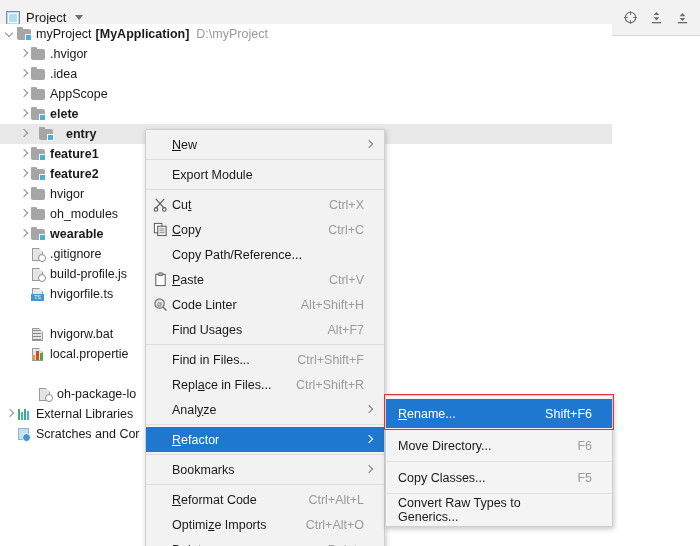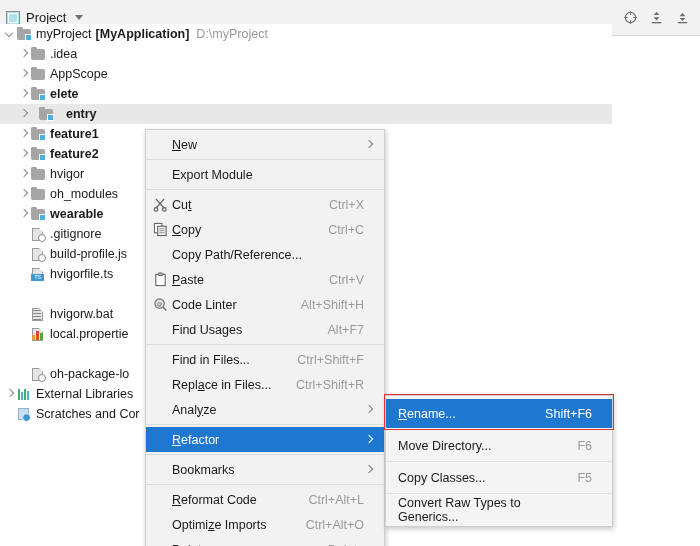--- a/index.html
+++ b/index.html
@@ -357,20 +357,27 @@
       </span>
       <span class="lbl">myProject</span>
       <span class="lbl bold" style="margin-left: 4px;">[MyApplication]</span>
       <span class="path">D:\myProject</span>
     </div>
     <div class="row" style="padding-left: 18px;">
       <span class="arrow has"></span>
       <span class="ico">
         <span class="folder"></span>
       </span>
+      <span class="lbl">.hvigor</span>
+    </div>
+    <div class="row" style="padding-left: 18px;">
+      <span class="arrow has"></span>
+      <span class="ico">
+        <span class="folder"></span>
+      </span>
       <span class="lbl">.idea</span>
     </div>
     <div class="row" style="padding-left: 18px;">
       <span class="arrow has"></span>
       <span class="ico">
         <span class="folder"></span>
       </span>
       <span class="lbl">AppScope</span>
     </div>
     <div class="row" style="padding-left: 18px;">
@@ -474,21 +481,21 @@
       <span class="lbl">local.propertie</span>
     </div>
     <div class="row" style="padding-left: 32px; flex-direction: column;">
       <span class="arrow"></span>
       <span class="ico">
         <span class="fdoc gray"></span>
         <span class="badge" style="background:#ffffff;border:1.5px solid #8a8a8a;"></span>
       </span>
       <span class="lbl">oh-package.jso</span>
     </div>
-    <div class="row" style="padding-left: 18px;">
+    <div class="row" style="padding-left: 25px;">
       <span class="arrow"></span>
       <span class="ico">
         <span class="fdoc gray"></span>
         <span class="badge" style="background:#ffffff;border:1.5px solid #8a8a8a;"></span>
       </span>
       <span class="lbl">oh-package-lo</span>
     </div>
     <div class="row" style="padding-left: 4px;">
       <span class="arrow has"></span>
       <span class="ico">

